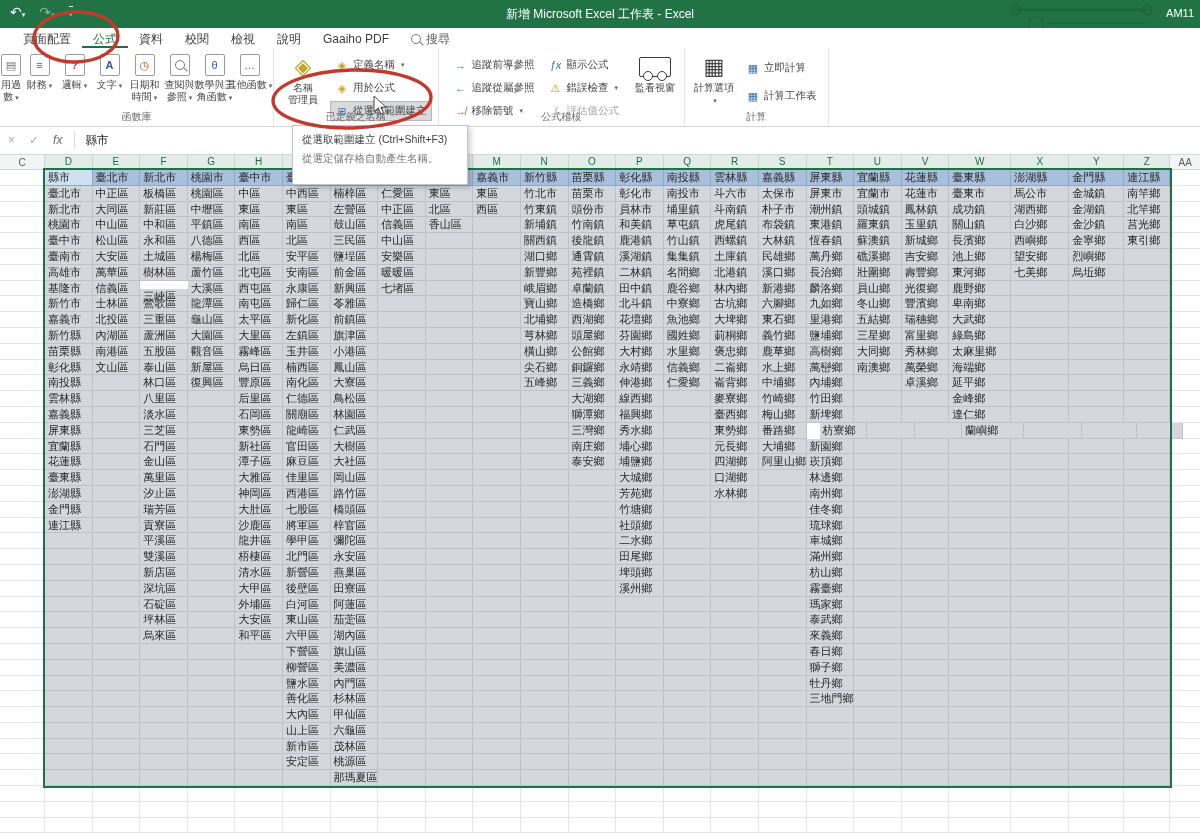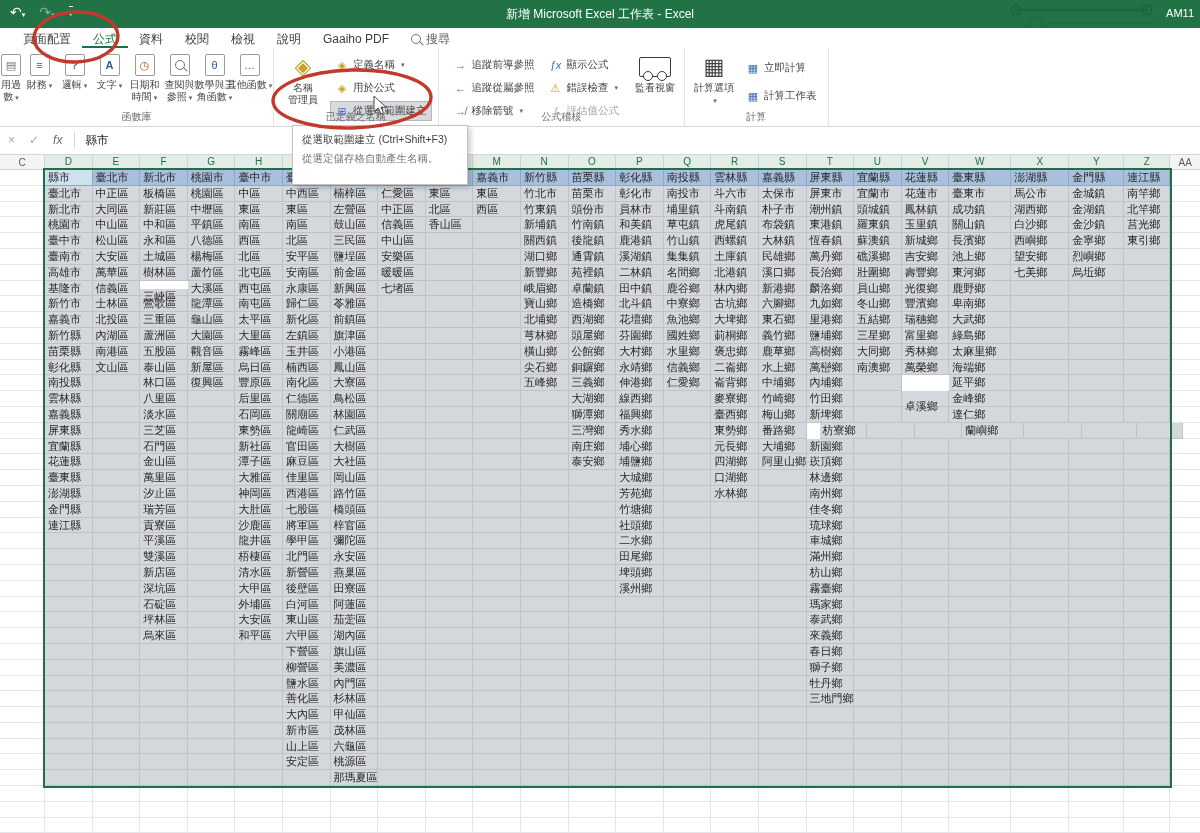--- a/index.html
+++ b/index.html
@@ -685,21 +685,21 @@
         <div class="cell c-sel" data-name="cell" style="width: 47.6px;"></div>
         <div class="cell c-sel" data-name="cell" style="width: 47.6px;"></div>
         <div class="cell c-sel" data-name="cell" style="width: 47.6px;"><span>五峰鄉</span></div>
         <div class="cell c-sel" data-name="cell" style="width: 47.6px;"><span>三義鄉</span></div>
         <div class="cell c-sel" data-name="cell" style="width: 47.6px;"><span>伸港鄉</span></div>
         <div class="cell c-sel" data-name="cell" style="width: 47.6px;"><span>仁愛鄉</span></div>
         <div class="cell c-sel" data-name="cell" style="width: 47.6px;"><span>崙背鄉</span></div>
         <div class="cell c-sel" data-name="cell" style="width: 47.6px;"><span>中埔鄉</span></div>
         <div class="cell c-sel" data-name="cell" style="width: 47.6px;"><span>內埔鄉</span></div>
         <div class="cell c-sel" data-name="cell" style="width: 47.6px;"></div>
-        <div class="cell c-sel" data-name="cell" style="width: 47.6px; margin-top: 24px;"><span>卓溪鄉</span></div>
+        <div class="cell c-sel" data-name="cell" style="width: 47.6px;"><span>卓溪鄉</span></div>
         <div class="cell c-sel" data-name="cell" style="width: 62px;"><span>延平鄉</span></div>
         <div class="cell c-sel" data-name="cell" style="width: 58px;"></div>
         <div class="cell c-sel" data-name="cell" style="width: 55px;"></div>
         <div class="cell c-sel" data-name="cell" style="width: 46px;"></div>
         <div class="cell" data-name="cell" style="width: 31px;"></div>
       </div>
       <div class="grow" data-name="table-row">
         <div class="cell" data-name="cell" style="width: 45px;"></div>
         <div class="cell c-sel" data-name="cell" style="width: 47.6px;"><span>雲林縣</span></div>
         <div class="cell c-sel" data-name="cell" style="width: 47.6px;"></div>
@@ -1266,49 +1266,49 @@
         <div class="cell c-sel" data-name="cell" style="width: 46px;"></div>
         <div class="cell" data-name="cell" style="width: 31px;"></div>
       </div>
       <div class="grow" data-name="table-row">
         <div class="cell" data-name="cell" style="width: 45px;"></div>
         <div class="cell c-sel" data-name="cell" style="width: 47.6px;"></div>
         <div class="cell c-sel" data-name="cell" style="width: 47.6px;"></div>
         <div class="cell c-sel" data-name="cell" style="width: 47.6px;"></div>
         <div class="cell c-sel" data-name="cell" style="width: 47.6px;"></div>
         <div class="cell c-sel" data-name="cell" style="width: 47.6px;"></div>
+        <div class="cell c-sel" data-name="cell" style="width: 47.6px;"><span>山上區</span></div>
+        <div class="cell c-sel" data-name="cell" style="width: 47.6px;"><span>六龜區</span></div>
+        <div class="cell c-sel" data-name="cell" style="width: 47.6px;"></div>
+        <div class="cell c-sel" data-name="cell" style="width: 47.6px;"></div>
+        <div class="cell c-sel" data-name="cell" style="width: 47.6px;"></div>
+        <div class="cell c-sel" data-name="cell" style="width: 47.6px;"></div>
+        <div class="cell c-sel" data-name="cell" style="width: 47.6px;"></div>
+        <div class="cell c-sel" data-name="cell" style="width: 47.6px;"></div>
+        <div class="cell c-sel" data-name="cell" style="width: 47.6px;"></div>
+        <div class="cell c-sel" data-name="cell" style="width: 47.6px;"></div>
+        <div class="cell c-sel" data-name="cell" style="width: 47.6px;"></div>
+        <div class="cell c-sel" data-name="cell" style="width: 47.6px;"></div>
+        <div class="cell c-sel" data-name="cell" style="width: 47.6px;"></div>
+        <div class="cell c-sel" data-name="cell" style="width: 47.6px;"></div>
+        <div class="cell c-sel" data-name="cell" style="width: 62px;"></div>
+        <div class="cell c-sel" data-name="cell" style="width: 58px;"></div>
+        <div class="cell c-sel" data-name="cell" style="width: 55px;"></div>
+        <div class="cell c-sel" data-name="cell" style="width: 46px;"></div>
+        <div class="cell" data-name="cell" style="width: 31px;"></div>
+      </div>
+      <div class="grow" data-name="table-row">
+        <div class="cell" data-name="cell" style="width: 45px;"></div>
+        <div class="cell c-sel" data-name="cell" style="width: 47.6px;"></div>
+        <div class="cell c-sel" data-name="cell" style="width: 47.6px;"></div>
+        <div class="cell c-sel" data-name="cell" style="width: 47.6px;"></div>
+        <div class="cell c-sel" data-name="cell" style="width: 47.6px;"></div>
+        <div class="cell c-sel" data-name="cell" style="width: 47.6px;"></div>
         <div class="cell c-sel" data-name="cell" style="width: 47.6px;"><span>新市區</span></div>
         <div class="cell c-sel" data-name="cell" style="width: 47.6px;"><span>茂林區</span></div>
-        <div class="cell c-sel" data-name="cell" style="width: 47.6px;"></div>
-        <div class="cell c-sel" data-name="cell" style="width: 47.6px;"></div>
-        <div class="cell c-sel" data-name="cell" style="width: 47.6px;"></div>
-        <div class="cell c-sel" data-name="cell" style="width: 47.6px;"></div>
-        <div class="cell c-sel" data-name="cell" style="width: 47.6px;"></div>
-        <div class="cell c-sel" data-name="cell" style="width: 47.6px;"></div>
-        <div class="cell c-sel" data-name="cell" style="width: 47.6px;"></div>
-        <div class="cell c-sel" data-name="cell" style="width: 47.6px;"></div>
-        <div class="cell c-sel" data-name="cell" style="width: 47.6px;"></div>
-        <div class="cell c-sel" data-name="cell" style="width: 47.6px;"></div>
-        <div class="cell c-sel" data-name="cell" style="width: 47.6px;"></div>
-        <div class="cell c-sel" data-name="cell" style="width: 47.6px;"></div>
-        <div class="cell c-sel" data-name="cell" style="width: 62px;"></div>
-        <div class="cell c-sel" data-name="cell" style="width: 58px;"></div>
-        <div class="cell c-sel" data-name="cell" style="width: 55px;"></div>
-        <div class="cell c-sel" data-name="cell" style="width: 46px;"></div>
-        <div class="cell" data-name="cell" style="width: 31px;"></div>
-      </div>
-      <div class="grow" data-name="table-row">
-        <div class="cell" data-name="cell" style="width: 45px;"></div>
-        <div class="cell c-sel" data-name="cell" style="width: 47.6px;"></div>
-        <div class="cell c-sel" data-name="cell" style="width: 47.6px;"></div>
-        <div class="cell c-sel" data-name="cell" style="width: 47.6px;"></div>
-        <div class="cell c-sel" data-name="cell" style="width: 47.6px;"></div>
-        <div class="cell c-sel" data-name="cell" style="width: 47.6px;"></div>
-        <div class="cell c-sel" data-name="cell" style="width: 47.6px;"><span>山上區</span></div>
-        <div class="cell c-sel" data-name="cell" style="width: 47.6px;"><span>六龜區</span></div>
         <div class="cell c-sel" data-name="cell" style="width: 47.6px;"></div>
         <div class="cell c-sel" data-name="cell" style="width: 47.6px;"></div>
         <div class="cell c-sel" data-name="cell" style="width: 47.6px;"></div>
         <div class="cell c-sel" data-name="cell" style="width: 47.6px;"></div>
         <div class="cell c-sel" data-name="cell" style="width: 47.6px;"></div>
         <div class="cell c-sel" data-name="cell" style="width: 47.6px;"></div>
         <div class="cell c-sel" data-name="cell" style="width: 47.6px;"></div>
         <div class="cell c-sel" data-name="cell" style="width: 47.6px;"></div>
         <div class="cell c-sel" data-name="cell" style="width: 47.6px;"></div>
         <div class="cell c-sel" data-name="cell" style="width: 47.6px;"></div>

